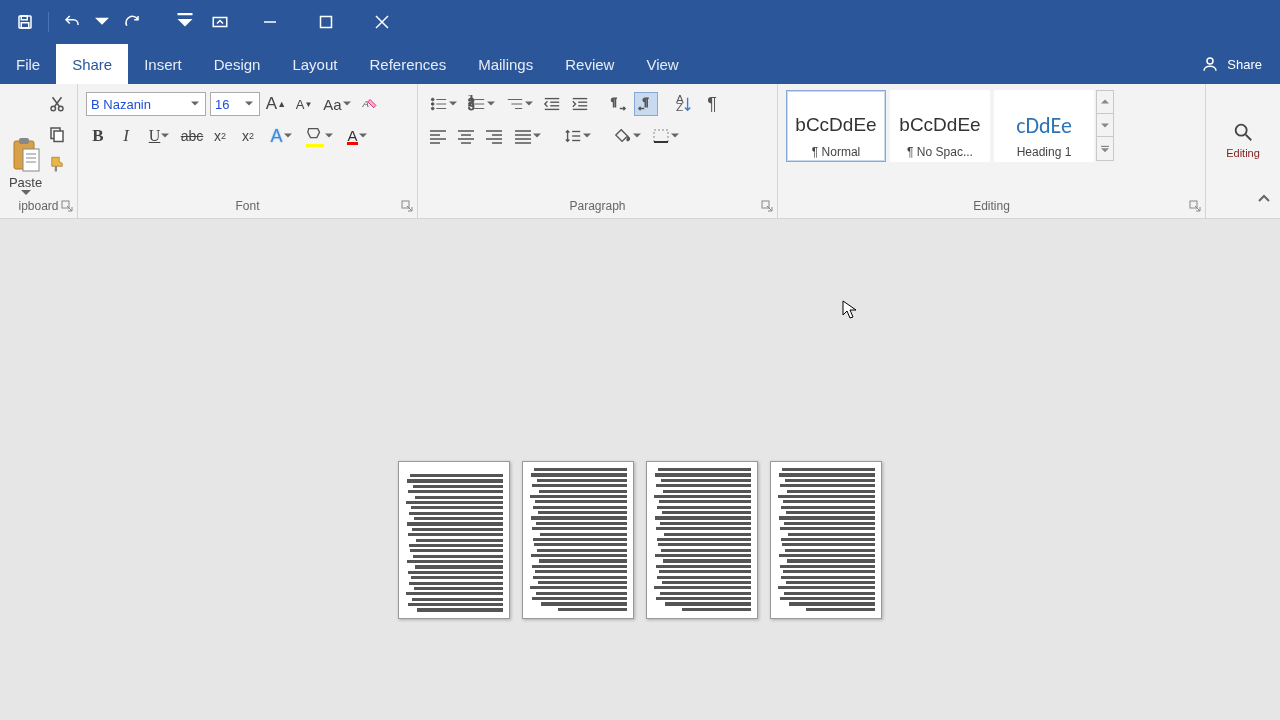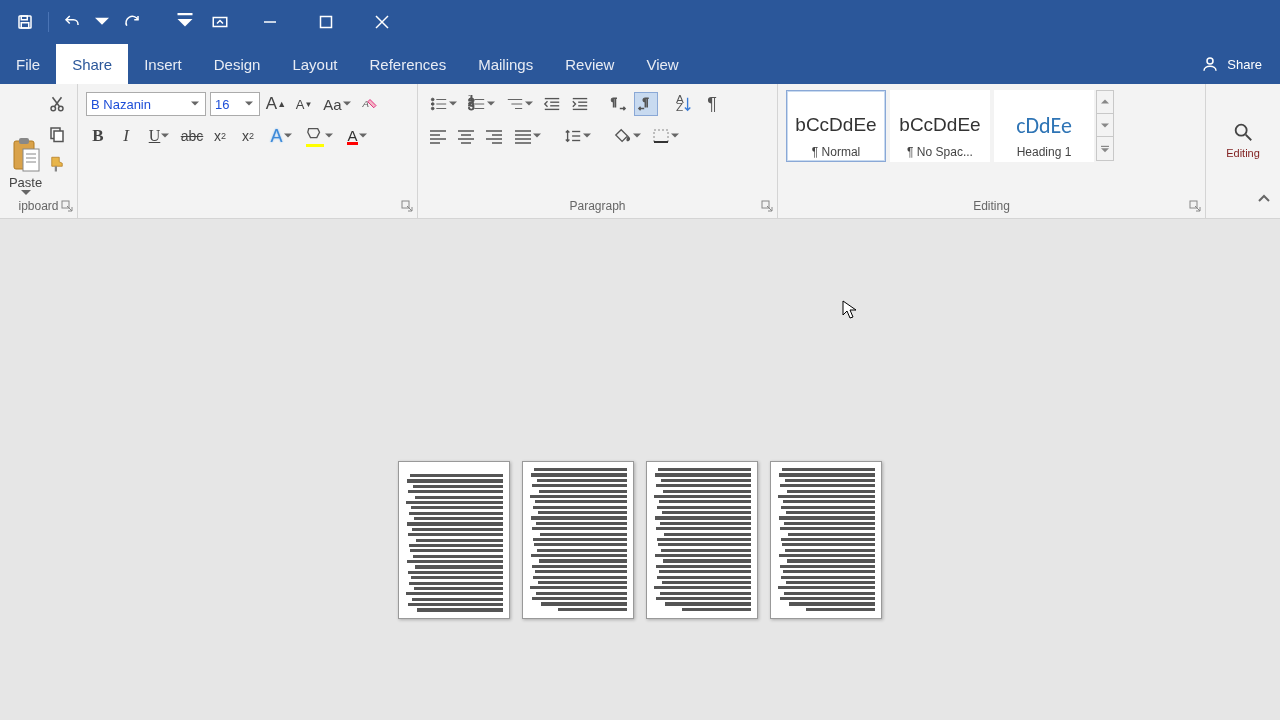--- a/index.html
+++ b/index.html
@@ -276,20 +276,21 @@
             </svg>
           </div>
         <div class="ibtn dd">
             <div><span style="font-size:15px;color:#333">A</span><div class="underline-bar" style="background:#ff0000"></div></div>
             <svg class="caret" viewBox="0 0 10 6" fill="#666">
               <path d="M0 0l5 5 5-5z"></path>
             </svg>
           </div>
       </div>
     </div>
+    <div class="group-label">Font</div>
     <div class="dlg-launch"><svg viewBox="0 0 12 12" fill="none" stroke-width="1">
           <rect x="1" y="1" width="7" height="7"></rect>
           <path d="M6 6l5 5M11 7v4h-4"></path>
         </svg></div>
   </div>
 
   <div class="group para">
     <div class="group-body">
       <div class="row">
         <div class="ibtn dd">

